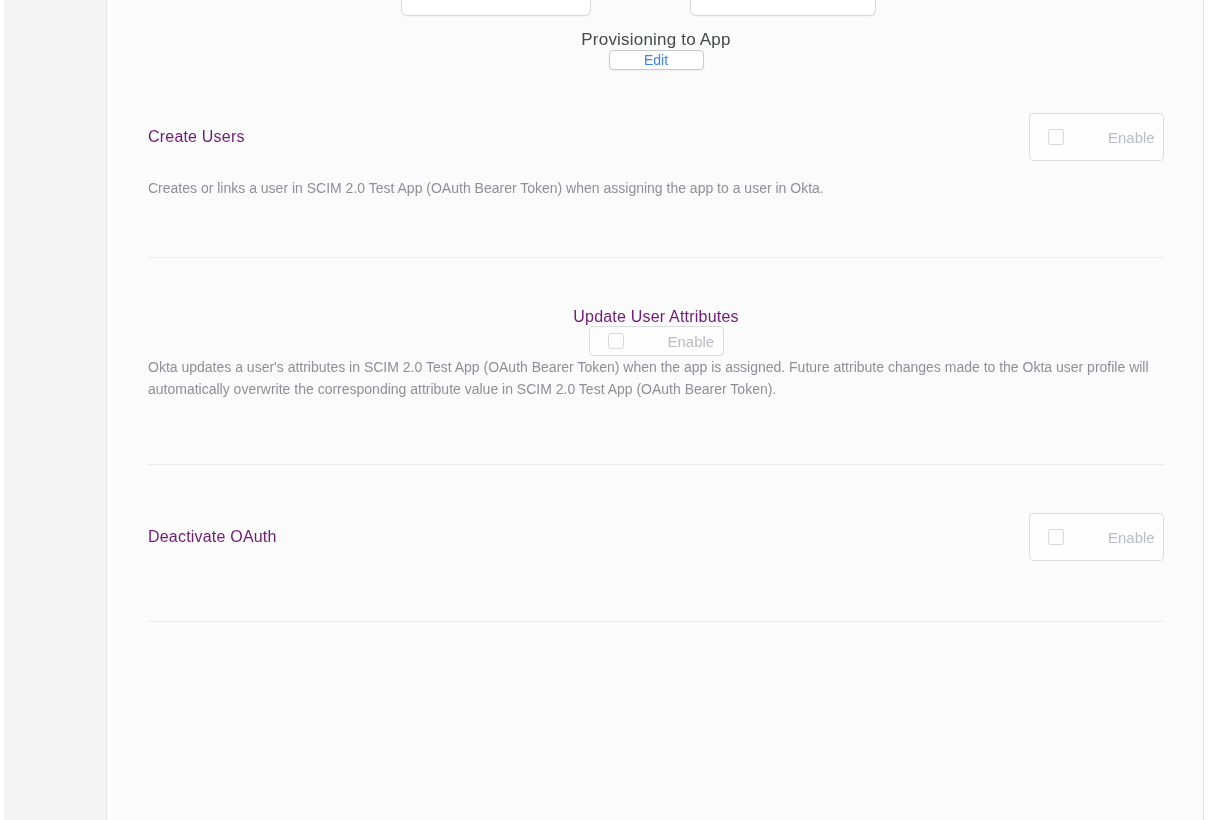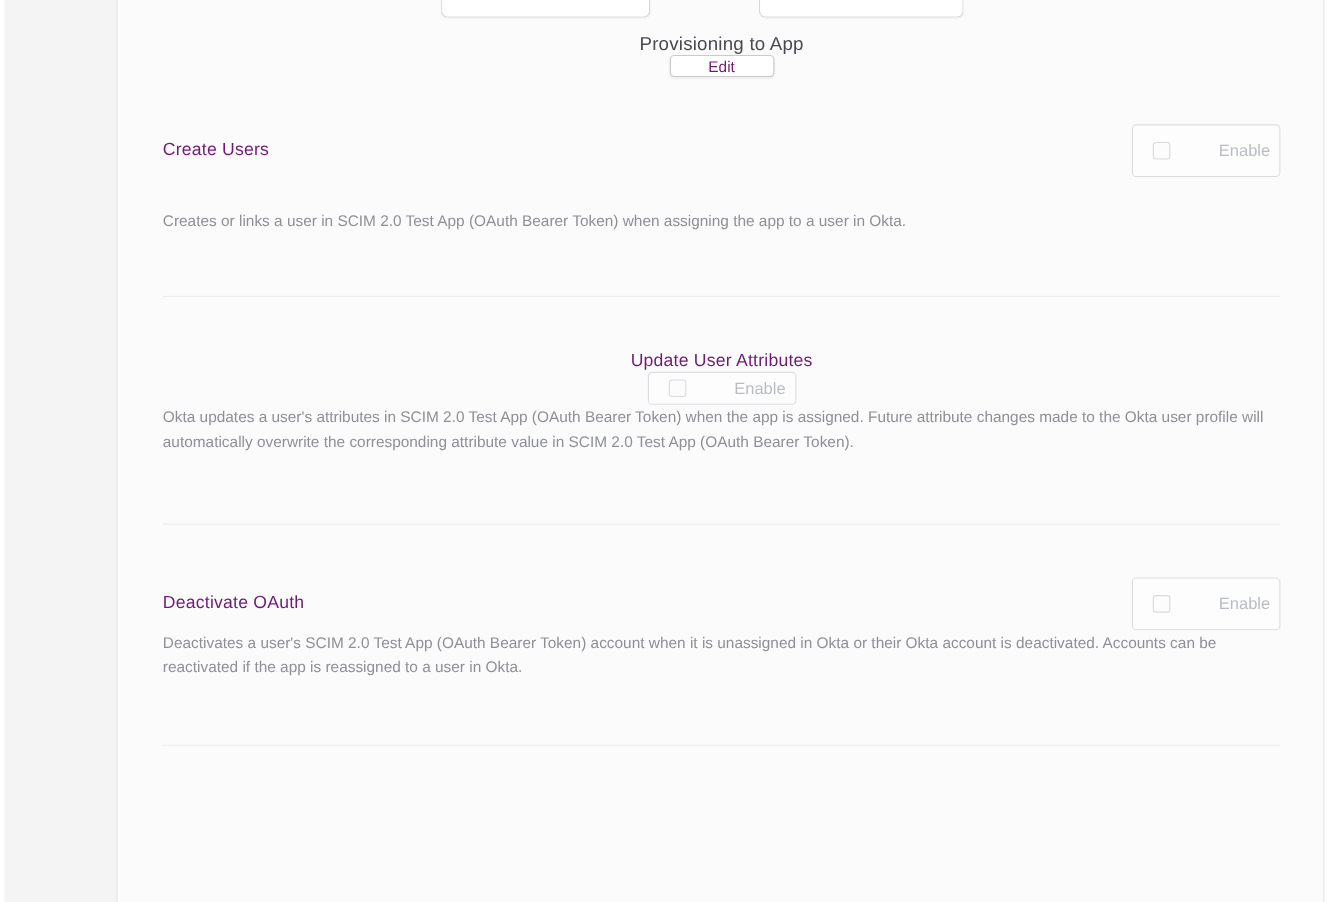--- a/index.html
+++ b/index.html
@@ -29,21 +29,21 @@
   .header-row {
     margin-top:30px; height:40px;
     display:flex; justify-content:space-between; align-items:center;flex-direction:column;
   }
   h2.page-title {
     font-size:17px; font-weight:400; color:#47494e; letter-spacing:.2px;
   }
   .edit-btn {
     width:95px; height:42px; background:#ffffff;
     border:1px solid #c9cacd; border-radius:4px;
-    font-family:inherit; font-size:14px; color:#701a75; cursor:pointer;
+    font-family:inherit; font-size:14px; color:#3b82f6; cursor:pointer;
     box-shadow:0 1px 2px rgba(0,0,0,0.05);
   }
 
   .section-row {
     height:48px; display:flex; justify-content:space-between; align-items:center;
   }
   h3.section-title {
     font-size:16px; font-weight:400; color:#701a75; letter-spacing:.2px;
   }
   .enable-toggle {
@@ -61,21 +61,21 @@
 
   p.desc {
     font-size:14px; line-height:22px; color:#8e9096; max-width:1017px;
   }
   a.link { color:#4a79bd; text-decoration:none; cursor:pointer; }
   strong.em { color:#707176; font-weight:700; }
 
   hr.divider { border:0; border-top:1px solid #ededef; }
 
   .mt43{margin-top:43px;} .mt48{margin-top:48px;} .mt50{margin-top:50px;flex-direction:column;}
-  .mt28{margin-top:28px;} .mt31{} .mt18{margin-top:18px;}
+  .mt28{margin-top:16px;} .mt31{} .mt18{margin-top:18px;}
   .mt58{margin-top:58px;} .mt64{margin-top:64px;} .mt60{margin-top:60px;}
 </style>
 </head>
 <body>
 
 <div class="sidebar"></div>
 
 <div class="content">
   <div class="partial-box pb1"></div>
   <div class="partial-box pb2"></div>
@@ -106,16 +106,15 @@
     <p class="desc mt31">Okta updates a user's attributes in SCIM 2.0 Test App (OAuth Bearer Token) when the app is assigned. Future attribute changes made to the Okta user profile will automatically overwrite the corresponding attribute value in SCIM 2.0 Test App (OAuth Bearer Token).</p>
     <hr class="divider mt64">
 
     <div class="section-row mt48">
       <h3 class="section-title">Deactivate OAuth</h3>
       <div class="enable-toggle">
         <span class="enable-checkbox"></span>
         <span class="enable-label">Enable</span>
       </div>
     </div>
-    <p class="desc mt31">Deactivates a user's SCIM 2.0 Test App (OAuth Bearer Token) account when it is unassigned in Okta or their Okta account is deactivated. Accounts can be reactivated if the app is reassigned to a user in Okta.</p>
     <hr class="divider mt60">
   </div>
 </div>
 
 </body></html>

